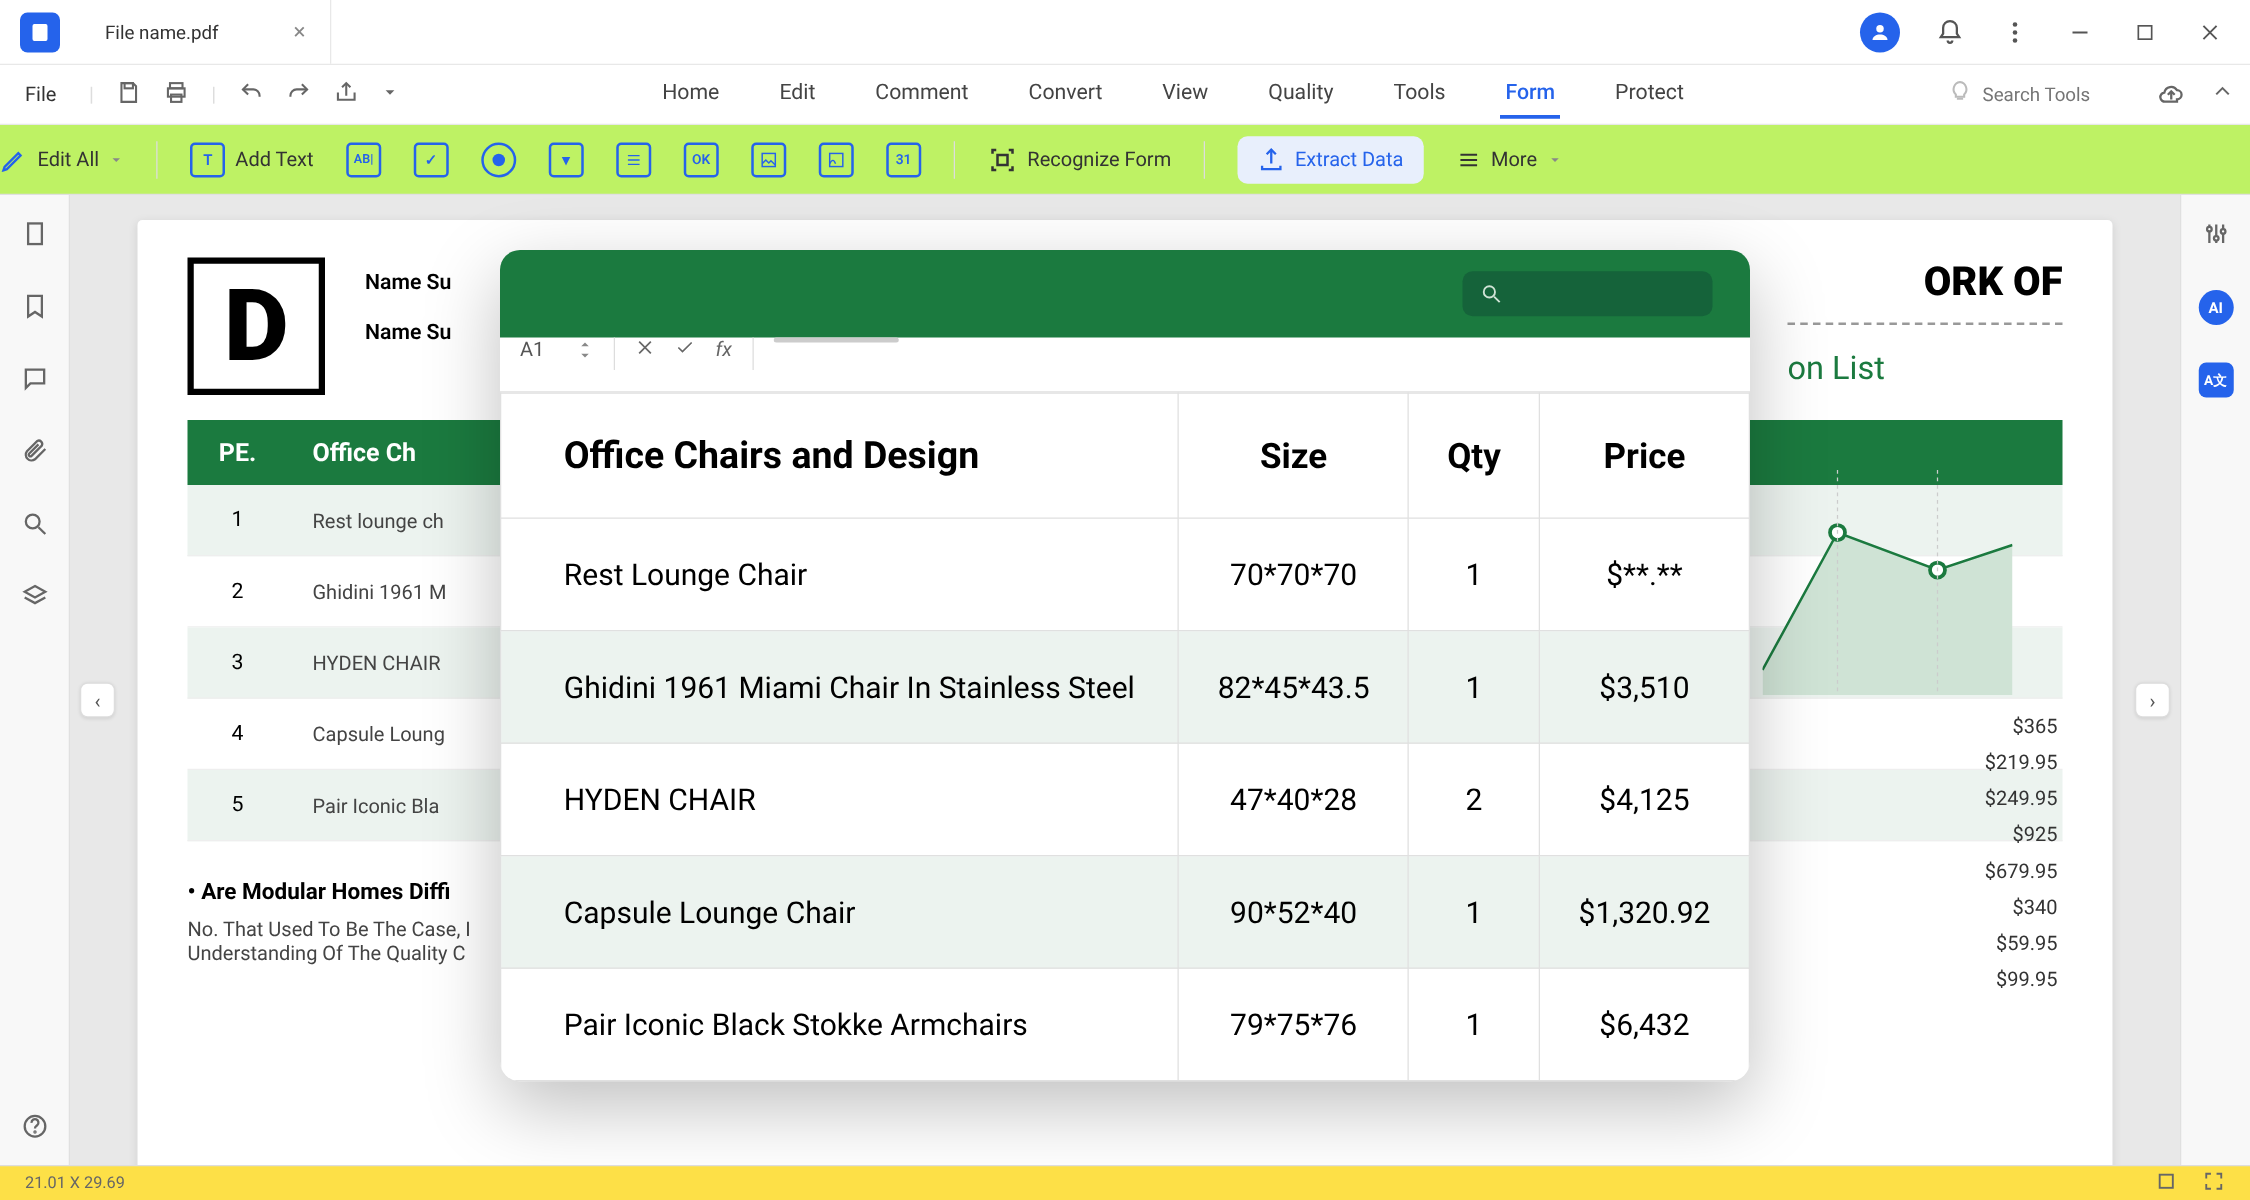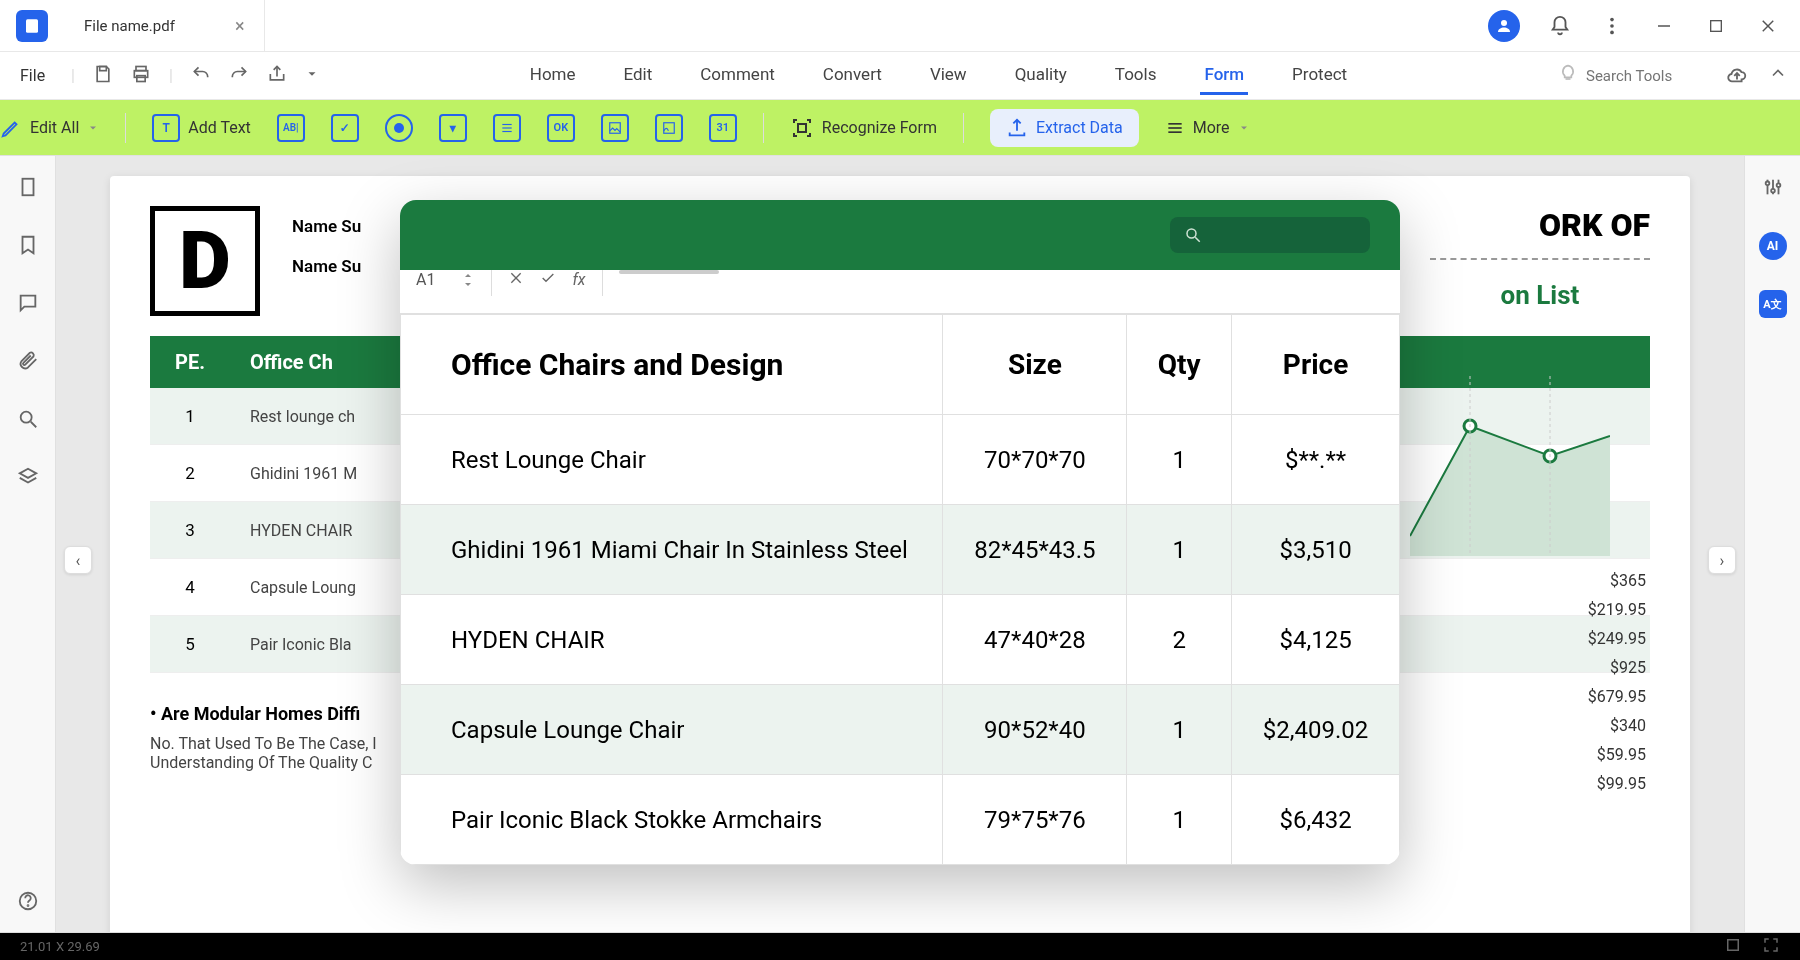--- a/index.html
+++ b/index.html
@@ -48,21 +48,21 @@
 
 .canvas { flex: 1; background: #e8e8e8; position: relative; display: flex; justify-content: center; align-items: flex-start; padding-top: 20px; overflow: hidden; }
 
 
 .pdf-doc { width: 1580px; background: #fff; border-radius: 4px; box-shadow: 0 2px 8px rgba(0,0,0,0.1); position: relative; height: 780px; }
 .pdf-header { display: flex; padding: 30px 40px 20px 40px; }
 .d-logo { width: 110px; height: 110px; border: 5px solid #000; display: flex; align-items: center; justify-content: center; font-size: 80px; font-weight: 900; }
 .name-fields { margin-left: 32px; display: flex; flex-direction: column; gap: 20px; padding-top: 10px; }
 .name-field { font-size: 17px; font-weight: 600; }
 .pdf-right-title { margin-left: auto; text-align: right; font-size: 32px; font-weight: 900; line-height: 1.2; }
-.pdf-right-subtitle { color: #1b7a3f; font-size: 26px; font-weight: 700; margin-top: 20px; text-align: center; }
+.pdf-right-subtitle { color: #1b7a3f; font-size: 26px; font-weight: 400; margin-top: 20px; text-align: left; }
 
 .pdf-table-header { background: #1b7a3f; color: #fff; display: flex; padding: 14px 0; margin: 0 40px; }
 .pdf-th-pe { width: 80px; text-align: center; font-size: 20px; font-weight: 700; }
 .pdf-th-name { padding-left: 20px; font-size: 20px; font-weight: 700; }
 .pdf-row { display: flex; padding: 18px 0; margin: 0 40px; border-bottom: 1px solid #eee; align-items: center; }
 .pdf-row:nth-child(odd) { background: #ecf3ef; }
 .pdf-td-num { width: 80px; text-align: center; font-size: 17px; }
 .pdf-td-name { padding-left: 20px; font-size: 16px; color: #444; }
 
 .pdf-question { padding: 30px 40px 0 40px; }
@@ -87,21 +87,21 @@
 
 .sheet-table { width: 100%; border-collapse: collapse; }
 .sheet-table th, .sheet-table td { border: 1px solid #e0e0e0; padding: 0 30px; }
 .sheet-table th { font-size: 28px; font-weight: 700; text-align: center; height: 100px; }
 .sheet-table th:first-child { text-align: left; font-size: 30px; padding-left: 50px; }
 .sheet-table td { font-size: 24px; height: 90px; text-align: center; }
 .sheet-table td:first-child { text-align: left; padding-left: 50px; }
 .sheet-table tbody tr:nth-child(even) { background: #ecf3ef; }
 
 
-.status-bar { position: absolute; bottom: 0; left: 0; right: 0; height: 28px; background: #000000; border-top: 1px solid #ddd; display: flex; align-items: center; padding: 0 20px; font-size: 13px; color: #666; }
+.status-bar { position: absolute; bottom: 0; left: 0; right: 0; height: 28px; background: #fde047; border-top: 1px solid #ddd; display: flex; align-items: center; padding: 0 20px; font-size: 13px; color: #666; }
 .status-spacer { flex: 1; }
 .nav-arrow { position: absolute; top: 50%; width: 28px; height: 28px; background: #fff; border: 1px solid #ddd; border-radius: 6px; display: flex; align-items: center; justify-content: center; box-shadow: 0 1px 3px rgba(0,0,0,0.1); cursor: pointer; color: #555; }
 .nav-left { left: 8px; }
 .nav-right { right: 8px; }
 </style>
 </head>
 <body>
 
 <div class="title-bar">
   <div class="app-logo">
@@ -456,21 +456,21 @@
         <tr>
           <td>HYDEN CHAIR</td>
           <td>47*40*28</td>
           <td>2</td>
           <td>$4,125</td>
         </tr>
         <tr>
           <td>Capsule Lounge Chair</td>
           <td>90*52*40</td>
           <td>1</td>
-          <td>$2,409.02</td>
+          <td>$1,320.92</td>
         </tr>
         <tr>
           <td>Pair Iconic Black Stokke Armchairs</td>
           <td>79*75*76</td>
           <td>1</td>
           <td>$6,432</td>
         </tr>
       </tbody>
   </table>
 </div>

